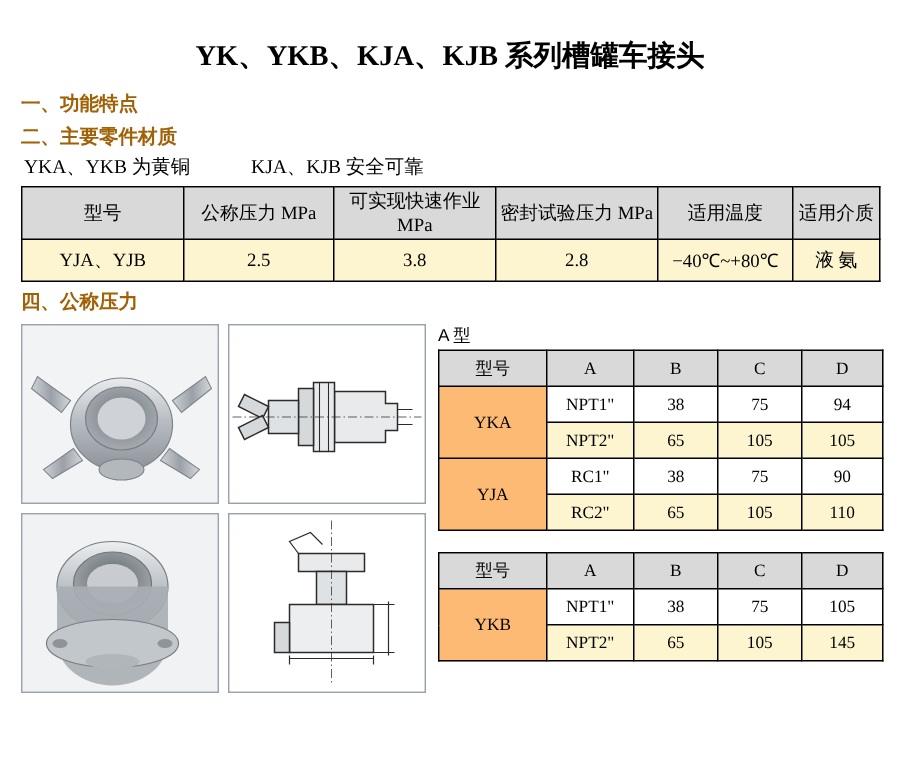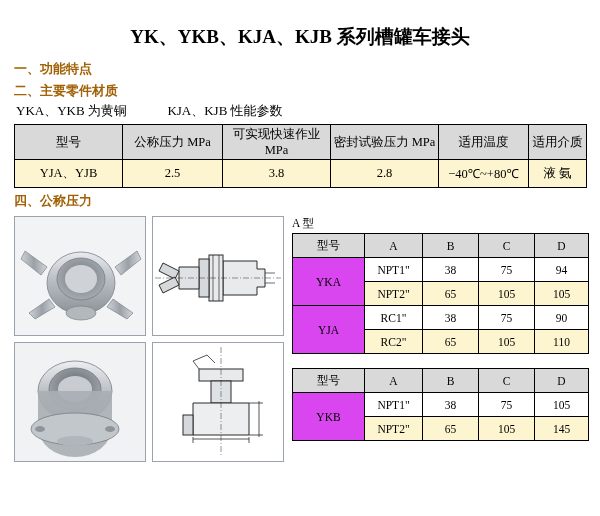--- a/index.html
+++ b/index.html
@@ -110,40 +110,40 @@
 
   .tables-right {
     position: absolute;
     left: 292px;
     top: 0;
     width: 296px;
   }
   .tbl-label {
     font-size: 11.5px;
     margin-bottom: 2px;
-    font-family: Liberation Serif, serif;
+    font-family: Liberation Sans, sans-serif;
   }
   table.dim {
     border-collapse: collapse;
     width: 296px;
     table-layout: fixed;
   }
   table.dim th, table.dim td {
     border: 1px solid #000;
     text-align: center;
     font-size: 11.5px;
     height: 21px;
     font-family: "Liberation Serif", serif;
   }
   table.dim thead th {
     background: #d9d9d9;
     font-weight: normal;
   }
   table.dim td.model {
-    background: #d946ef;
+    background: #fdba74;
   }
   table.dim td.val {
     background: #ffffff;
   }
   table.dim tr.alt td.val {
     background: #fdf5cf;
   }
   .spacer-b { height: 14px; }
 </style>
 </head>
@@ -152,21 +152,21 @@
 <div class="page">
 
   <div class="title">YK、YKB、KJA、KJB 系列槽罐车接头</div>
 
   <div class="sec-head">一、功能特点</div>
 
   <div class="sec-head">二、主要零件材质</div>
   <div class="matline">
     <span>YKA、YKB 为黄铜</span>
     <span class="gap"></span>
-    <span>KJA、KJB 性能参数</span>
+    <span>KJA、KJB 安全可靠</span>
   </div>
 
 
   <table class="perf">
     <colgroup>
       <col style="width:108px">
       <col style="width:100px">
       <col style="width:108px">
       <col style="width:108px">
       <col style="width:90px">

